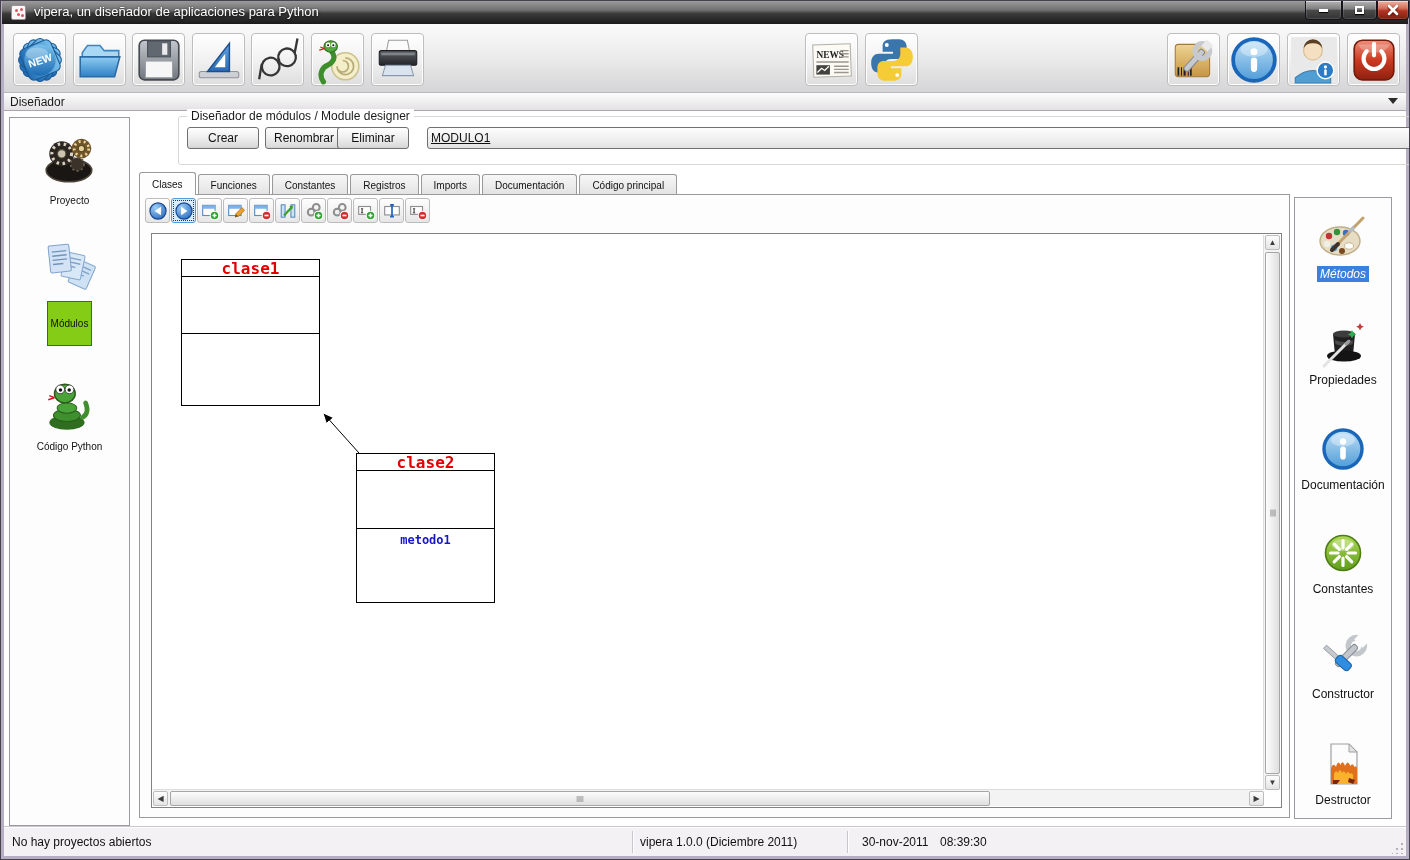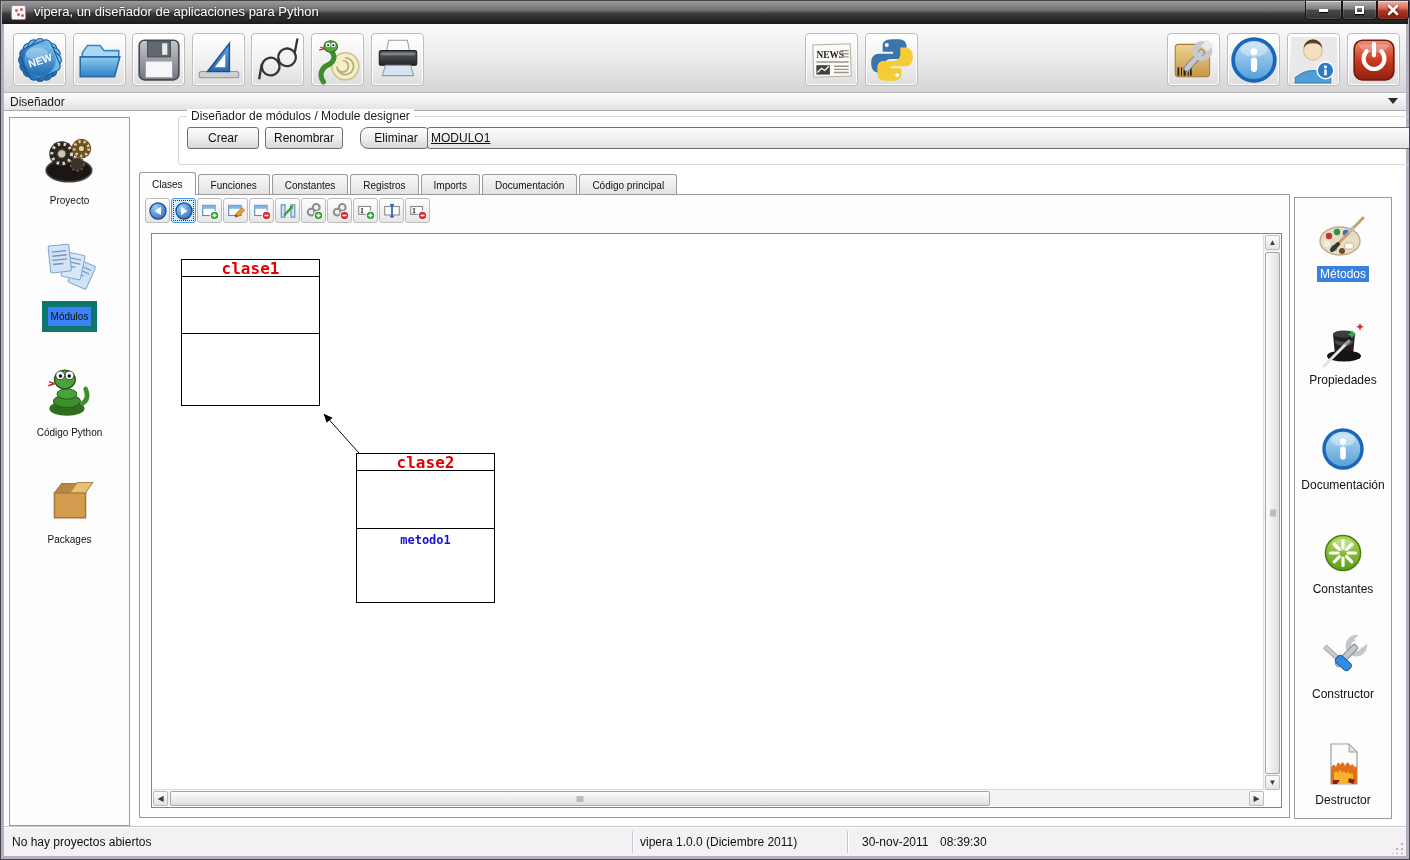--- a/index.html
+++ b/index.html
@@ -43,31 +43,31 @@
     border-left:5px solid transparent;border-right:5px solid transparent;border-top:6px solid #2b2b2b;}
 
   
   #client{position:absolute;left:3px;right:3px;top:110px;bottom:32px;background:#fff;}
 
   
   #left-panel{position:absolute;left:5px;top:6px;width:121px;height:709px;background:#fdfdfd;border:1px solid #9a9aa0;
     display:flex;flex-direction:column;align-items:center;padding-top:14px;}
   .side-item{display:flex;flex-direction:column;align-items:center;margin-bottom:32px;cursor:default;}
   .side-item .lbl{margin-top:6px;font-size:10px;color:#111;padding:1px 4px;}
-  .side-item.sel .lbl{background:#3b82f6;border:6px solid #0f766e;padding:4px 3px;}
+  .side-item.sel .lbl{background:#84cc16;border:1px solid #0f766e;padding:16px 3px;}
 
   
   #md-group{position:absolute;left:134px;top:5px;width:1266px;height:49px;border:1px solid #d9d7d4;border-radius:3px;margin-left:40px;}
   #md-title{position:absolute;left:8px;top:-8px;background:#fff;padding:0 4px;font-size:12px;color:#1a1a1a;white-space:nowrap;}
   .push{position:absolute;top:10px;height:22px;border:1px solid #707070;border-radius:3px;font-size:12px;color:#111;
     background:linear-gradient(#fefefe,#f0f0f0 45%,#dcdcdc 90%,#d2d2d2);display:flex;align-items:center;justify-content:center;
     font-family:"Liberation Sans",sans-serif;}
   #btn-crear{left:8px;width:72px;}
   #btn-renombrar{left:86px;width:78px;}
-  #btn-eliminar{left:181px;width:72px;border-radius:8px;}
+  #btn-eliminar{left:158px;width:72px;}
   #module-combo{position:absolute;left:248px;top:10px;right:8px;height:22px;border:1px solid #707070;border-radius:3px;
     background:linear-gradient(#fdfdfd,#eee 60%,#e2e2e2);font-size:12px;color:#111;display:flex;align-items:center;padding-left:3px;text-decoration:underline;}
   #module-combo .arrow{position:absolute;right:9px;top:8px;width:0;height:0;border-left:5px solid transparent;
     border-right:5px solid transparent;border-top:6px solid #222;}
 
   
   #tabs{position:absolute;left:135px;top:61px;height:23px;display:flex;align-items:flex-end;}
   .tab{height:21px;padding:0 12px;display:flex;align-items:center;font-size:10px;color:#111;
     background:linear-gradient(#f7f7f7,#e2e2e2);border:1px solid #9a9a9a;border-bottom:none;
     border-radius:3px 3px 0 0;margin-right:2px;position:relative;z-index:1;}
@@ -100,21 +100,21 @@
   .grip{position:absolute;left:50%;top:50%;transform:translate(-50%,-50%);display:flex;gap:1px;}
   .grip i{width:1px;height:7px;background:#8a8a8a;display:block;}
   .grip.h{flex-direction:column;}
   .grip.h i{width:7px;height:1px;}
 
   
   #tools-panel{position:absolute;left:1290px;top:86px;width:98px;height:622px;border:1px solid #9a9aa0;background:#fdfdfd;
     display:flex;flex-direction:column;align-items:center;justify-content:space-between;padding:16px 0 10px;}
   .tool-item{display:flex;flex-direction:column;align-items:center;}
   .tool-item .lbl{margin-top:4px;font-size:12px;color:#111;padding:1px 3px;}
-  .tool-item.sel .lbl{background:#3c80dd;color:#fff;}
+  .tool-item.sel .lbl{background:#3c80dd;color:#fff;font-style:italic;}
 
   
   #statusbar{position:absolute;left:3px;right:3px;bottom:3px;height:29px;background:#f3f1f4;
     border-top:1px solid #fff;box-shadow:0 -1px 0 #c9c6cc;font-size:12px;color:#111;}
   .sb-sep{position:absolute;top:3px;bottom:3px;width:1px;background:#c9c5cd;box-shadow:1px 0 0 #fff;}
   #sb-msg{position:absolute;left:8px;top:7px;}
   #sb-version{position:absolute;left:636px;top:7px;}
   #sb-date{position:absolute;left:851px;top:7px;margin-left:7px;}
   #sb-time{position:absolute;left:936px;top:7px;}
   #sb-grip{position:absolute;right:2px;bottom:2px;width:12px;height:12px;
@@ -400,28 +400,20 @@
           <path d="M40 38 q7 -4 3 -14" fill="none" stroke="#3f8f2f" stroke-width="4.5" stroke-linecap="round"></path>
           <ellipse cx="23" cy="15" rx="10" ry="9" fill="#4aa338" stroke="#2a5a1a" stroke-width="1.4"></ellipse>
           <circle cx="18.5" cy="11" r="4.2" fill="#fff" stroke="#333" stroke-width=".8"></circle>
           <circle cx="27.5" cy="11" r="4.2" fill="#fff" stroke="#333" stroke-width=".8"></circle>
           <circle cx="18.8" cy="11.6" r="1.7" fill="#111"></circle>
             <circle cx="27.2" cy="11.6" r="1.7" fill="#111"></circle>
           <path d="M13 19 l-6 2 M13 19 l-5 -2" stroke="#c02020" stroke-width="1.4" fill="none"></path>
         </svg>
         <span class="lbl">Código Python</span>
       </div>
-      <div class="side-item">
-        <svg width="56" height="56" viewBox="0 0 54 54">
-          <path d="M12 21 L42 21 L42 45 L12 45 Z" fill="#d39c4f" stroke="#a3773a" stroke-width="1.4"></path>
-          <path d="M12 21 L19 12 L35 12 L42 21 Z" fill="#bb8640" stroke="#a3773a"></path>
-          <path d="M27 21 L42 21 L49 11 L34 11 Z" fill="#e9c176" stroke="#b08a44"></path>
-        </svg>
-        <span class="lbl">Packages</span>
-      </div>
     </div>
 
     <div id="md-group">
       <span id="md-title">Diseñador de módulos / Module designer</span>
       <span class="push" id="btn-crear">Crear</span>
       <span class="push" id="btn-renombrar">Renombrar</span>
       <span class="push" id="btn-eliminar">Eliminar</span>
       <span id="module-combo">
         <span>MODULO1</span>
         <span class="arrow"></span>

